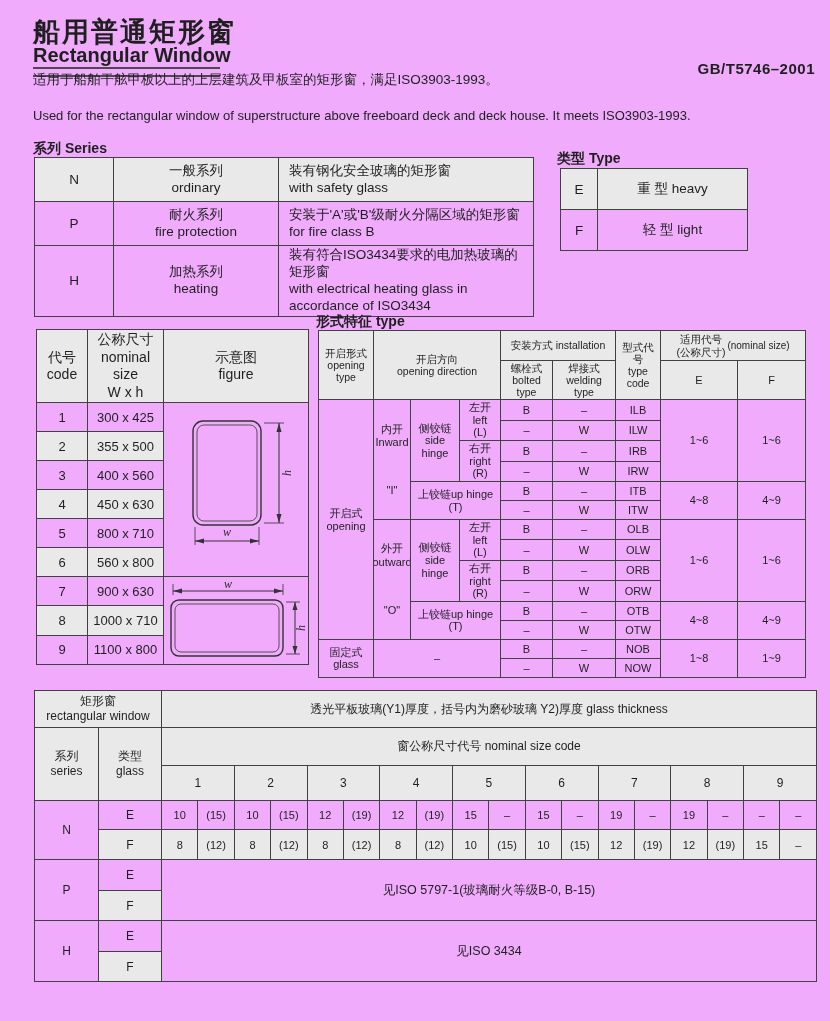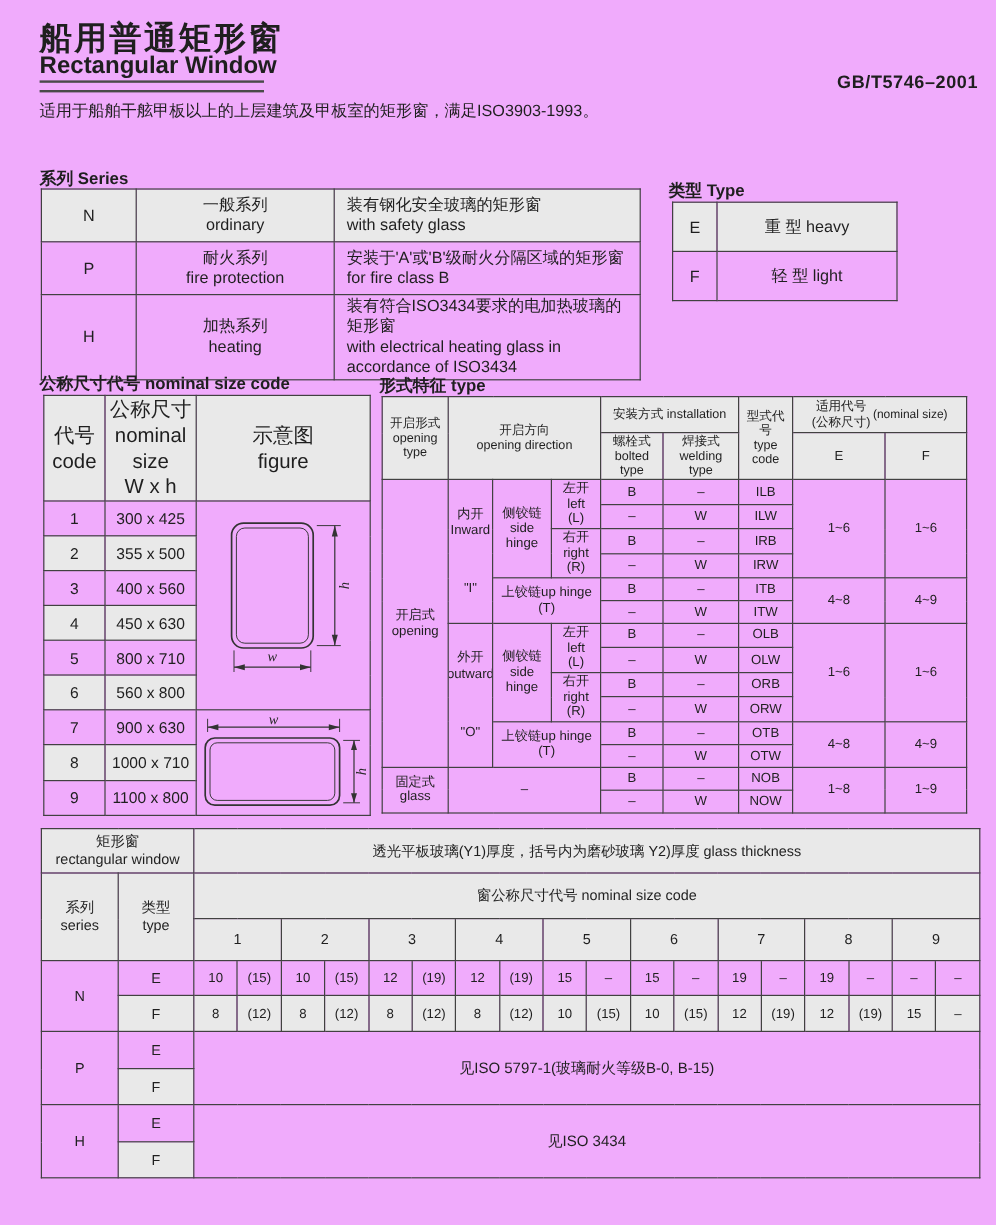--- a/index.html
+++ b/index.html
@@ -5,35 +5,35 @@
   html,body{margin:0;padding:0;}
   .page{
     position:relative;width:830px;height:1021px;background:#f0abfc;
     font-family:"Liberation Sans","DejaVu Sans",sans-serif;color:#1f1f1f;overflow:hidden;
   }
   .abs{position:absolute;}
   .title-zh{left:33px;top:14px;font-size:27px;font-weight:bold;letter-spacing:2px;}
   .title-en{left:33px;top:44px;font-size:20px;font-weight:bold;}
   .dbl-rule{left:33px;top:67px;width:187px;height:6px;border-top:2px solid #4a4a4a;border-bottom:2px solid #4a4a4a;}
   .std-code{left:640px;top:60px;width:175px;text-align:right;font-size:15px;font-weight:600;letter-spacing:.5px;}
-  .intro-zh{left:33px;top:84px;font-size:13.5px;}
+  .intro-zh{left:33px;top:71px;font-size:13.5px;}
   .intro-en{left:33px;top:108px;font-size:13px;}
   .sec-h{font-size:14px;font-weight:bold;}
   table.t{border-collapse:collapse;table-layout:fixed;}
   table.t td{border:1px solid #414141;padding:1px 3px;vertical-align:middle;text-align:center;overflow:hidden;}
   .pre{white-space:pre-line;line-height:1.25;}
   .shade{background:#e9e9e9;}
   
   .series-t{width:499px;font-size:13.5px;}
   .series-t td.desc{text-align:left;padding-left:10px;}
   
   .type-t{width:187px;font-size:13.5px;}
   
   .size-t{width:272px;font-size:13px;}
-  .size-t .hd{font-size:17px;}
+  .size-t .hd{font-size:14px;}
   .fig-cell{padding:0;}
   
   .feat-t{width:487px;font-size:11px;}
   .feat-t td{padding:0 1px;line-height:1.15;}
   .feat-t .hd{font-size:10.5px;}
   .vgroup{display:flex;flex-direction:column;justify-content:space-around;align-items:center;height:108px;}
   .apphdr{display:flex;justify-content:center;align-items:center;gap:2px;}
   .apphdr .l{font-size:10.5px;white-space:pre-line;line-height:1.15;}
   .apphdr .r{font-size:10px;}
   
@@ -47,20 +47,21 @@
 </head>
 <body>
 
 <div class="page">
 
   <div class="abs title-zh">船用普通矩形窗</div>
   <div class="abs title-en">Rectangular Window</div>
   <div class="abs dbl-rule"></div>
   <div class="abs std-code">GB/T5746–2001</div>
   <div class="abs intro-zh">适用于船舶干舷甲板以上的上层建筑及甲板室的矩形窗，满足ISO3903-1993。</div>
+  <div class="abs intro-en">Used for the rectangular window of superstructure above freeboard deck and deck house. It meets ISO3903-1993.</div>
 
   <div class="abs sec-h" style="left:33px;top:140px;">系列 Series</div>
   <table class="t series-t abs" style="left:34px;top:157px;">
     <colgroup>
         <col style="width:79px">
         <col style="width:165px">
         <col style="width:255px">
       </colgroup>
     <tbody>
         <tr style="height:44px" class="shade">
@@ -98,21 +99,20 @@
       <td>E</td>
       <td>重  型  heavy</td>
     </tr>
     <tr style="height:41px">
       <td>F</td>
       <td>轻  型  light</td>
     </tr>
   </tbody>
     </table>
 
-  <div class="abs sec-h" style="left:33px;top:311px;">公称尺寸代号 nominal size code</div>
   <table class="t size-t abs" style="left:36px;top:329px;">
     <colgroup>
         <col style="width:51px">
         <col style="width:76px">
         <col style="width:145px">
       </colgroup>
     <tbody>
         <tr style="height:55px" class="shade">
       <td class="pre hd">代号
 code</td>
@@ -382,21 +382,21 @@
     <tbody>
         <tr style="height:37px">
       <td class="pre shade" colspan="2">矩形窗
 rectangular window</td>
       <td class="shade" colspan="18">透光平板玻璃(Y1)厚度，括号内为磨砂玻璃  Y2)厚度  glass thickness</td>
     </tr>
     <tr style="height:38px">
       <td class="pre shade" rowspan="2">系列
 series</td>
       <td class="pre shade" rowspan="2">类型
-type</td>
+glass</td>
       <td class="shade" colspan="18">窗公称尺寸代号 nominal size code</td>
     </tr>
     <tr style="height:35px">
       <td class="shade" colspan="2">1</td>
       <td class="shade" colspan="2">2</td>
       <td class="shade" colspan="2">3</td>
       <td class="shade" colspan="2">4</td>
       <td class="shade" colspan="2">5</td>
       <td class="shade" colspan="2">6</td>
       <td class="shade" colspan="2">7</td>

